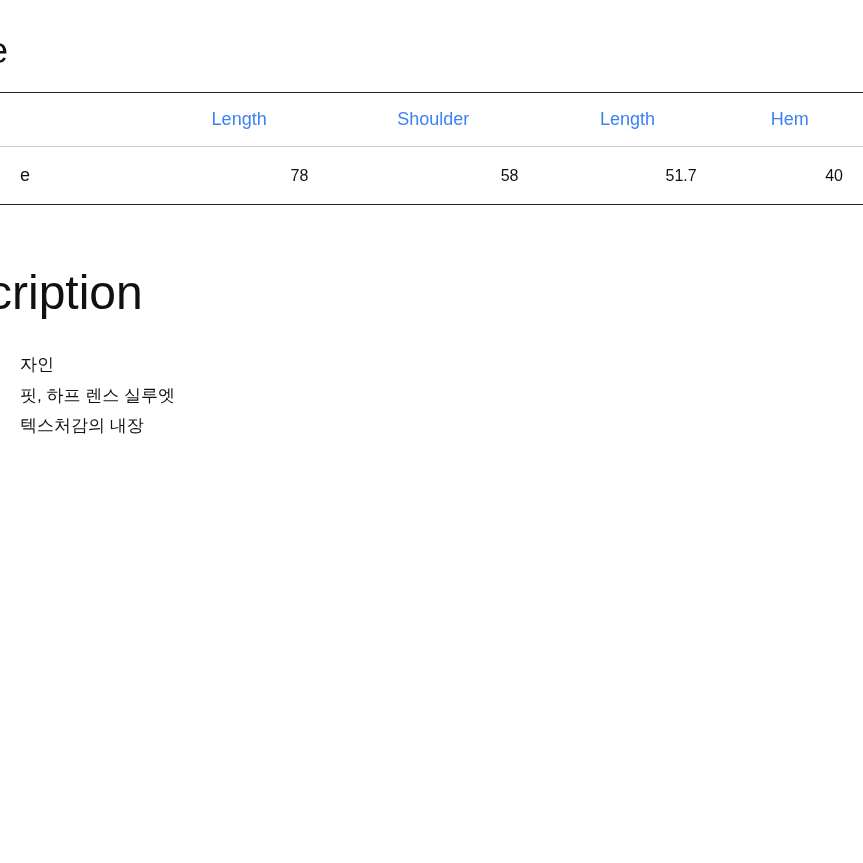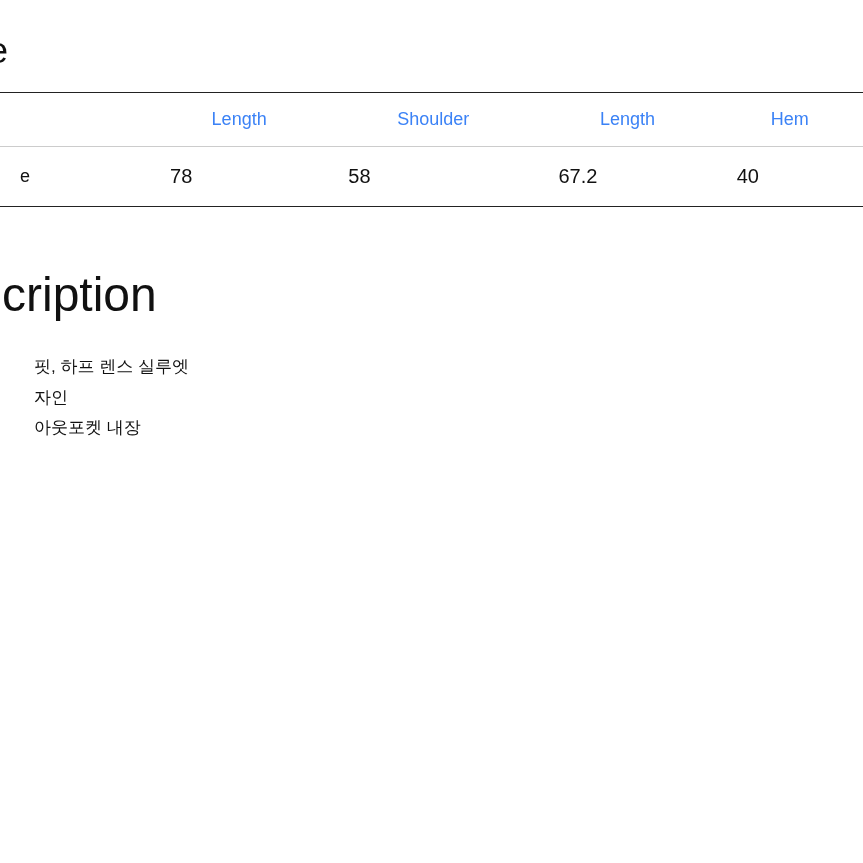--- a/index.html
+++ b/index.html
@@ -59,35 +59,35 @@
     }
 
     .size-table th:first-child {
       text-align: left;
       padding-left: 20px;
       min-width: 80px;
     }
 
     .size-table td {
       padding: 18px 20px;
-      text-align: left;
-      font-size: 20px;
+      text-align: right;
+      font-size: 16px;
       font-weight: 400;
       color: #111111;
     }
 
     .size-table td:first-child {
       text-align: left;
       padding-left: 20px;
       font-size: 18px;
     }
 
     
     .description-section {
-      padding: 50px 0 30px 14px;
+      padding: 50px 0 30px 0;
     }
 
     .desc-title {
       font-size: 48px;
       font-weight: 400;
       color: #111111;
       padding-left: 20px;
       margin-bottom: 30px;
     }
 
@@ -136,31 +136,31 @@
             <th>Shoulder</th>
             <th>Length</th>
             <th>Hem</th>
           </tr>
         </thead>
         <tbody>
           <tr>
             <td>e</td>
             <td>78</td>
             <td>58</td>
-            <td>67.2</td>
+            <td>51.7</td>
             <td>40</td>
           </tr>
         </tbody>
       </table>
     </div>
   </div>
 
   <div class="description-section title-crop">
     <h2 class="desc-title">cription</h2>
 
     <ul class="desc-list">
+      <li>자인</li>
       <li>핏, 하프 렌스 실루엣</li>
-      <li>자인</li>
-      <li>아웃포켓 내장</li>
+      <li>텍스처감의 내장</li>
     </ul>
   </div>
 
 </div>
 
 </body></html>

